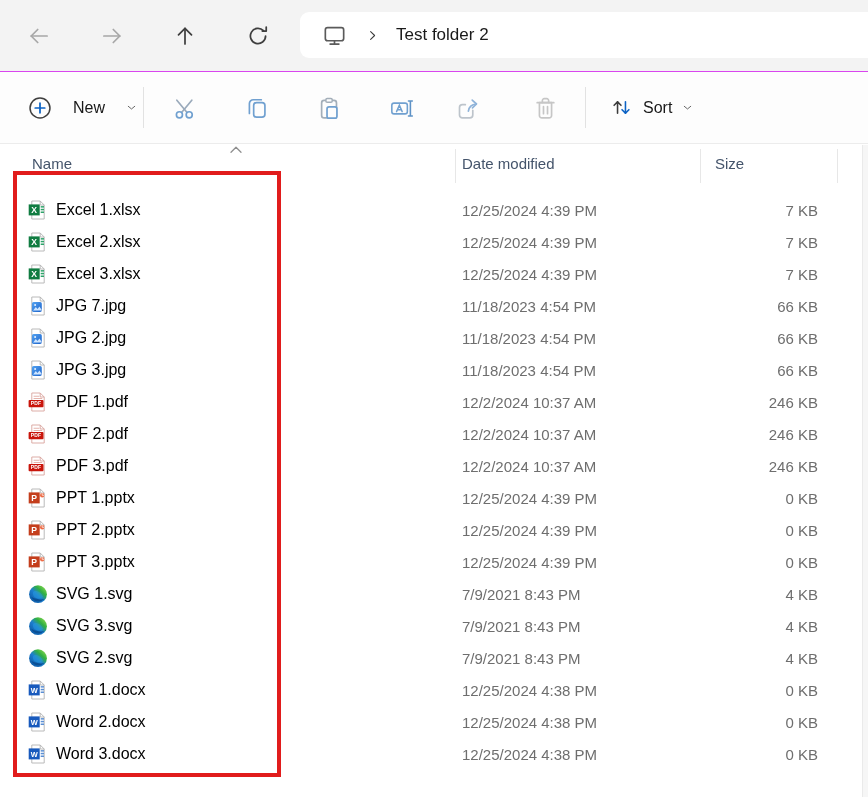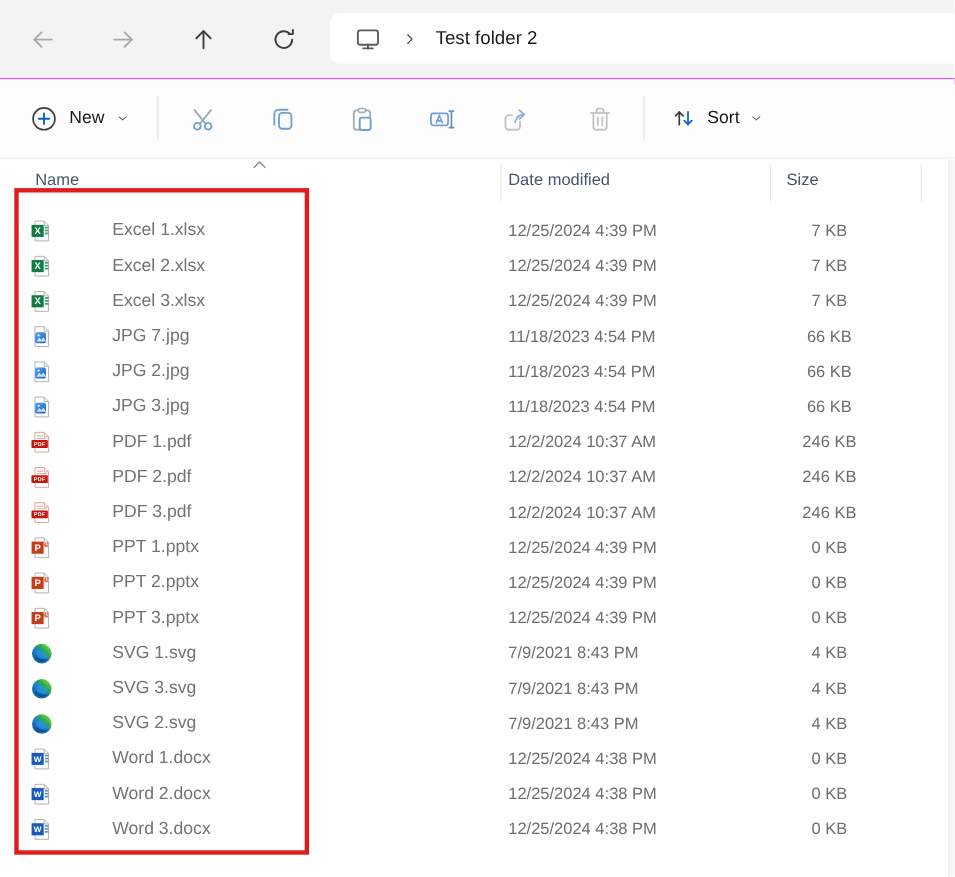--- a/index.html
+++ b/index.html
@@ -11,44 +11,44 @@
   .navbar{position:absolute;top:0;left:0;right:0;height:71px;background:#f3f3f3;border-bottom:6px solid #d946ef;}
   .navbtn{position:absolute;top:18px;width:36px;height:36px;border:none;background:transparent;padding:0;
     display:flex;align-items:center;justify-content:center;cursor:pointer;border-radius:5px;}
   .addressbar{position:absolute;left:300px;top:12px;height:46px;right:-10px;background:#fff;border-radius:9px;
     display:flex;align-items:center;padding-left:22px;cursor:text;}
   .crumb-icon{display:flex;align-items:center;}
   .crumb-sep{display:flex;align-items:center;margin:0 16px 0 18px;}
   .crumb-label{font-size:17px;color:#1a1a1a;}
   
   .toolbar{position:absolute;top:72px;left:0;right:0;height:71px;background:#fdfdfd;border-bottom:1px solid #ececec;}
-  .newbtn{position:absolute;left:18px;top:14px;height:43px;display:flex;align-items:center;gap:10px;
+  .newbtn{position:absolute;left:18px;top:14px;height:43px;display:flex;align-items:center;gap:20px;
     background:none;border:none;padding:0 9px;cursor:pointer;border-radius:5px;font-family:inherit;}
   .btn-lbl{font-size:16px;color:#191919;}
   .vsep{position:absolute;top:15px;width:1px;height:41px;background:#e2e2e2;}
   .toolicon{position:absolute;top:21px;width:30px;height:30px;background:none;border:none;padding:0;
     display:flex;align-items:center;justify-content:center;cursor:pointer;border-radius:5px;}
   .ddbtn{position:absolute;top:14px;height:43px;display:flex;align-items:center;gap:9px;
     background:none;border:none;padding:0 7px;cursor:pointer;border-radius:5px;font-family:inherit;}
   
   .header-row{position:absolute;top:145px;left:0;right:0;height:44px;}
   .sortcaret{position:absolute;left:229px;top:0;}
   .col{position:absolute;top:10px;font-size:15px;color:var(--header-text,#44546b);cursor:pointer;white-space:nowrap;}
   .col.c-name{left:32px;}
   .col.c-date{left:462px;}
   .col.c-size{left:715px;}
   .colsep{position:absolute;top:4px;width:1px;height:34px;background:#e7e7e7;}
   
   .list{position:absolute;top:194px;left:0;right:6px;}
   .row{position:relative;height:32px;cursor:default;}
   .ficon{position:absolute;left:28px;top:6px;width:20px;height:20px;}
-  .fname{position:absolute;left:56px;top:50%;transform:translateY(-50%);font-size:16px;color:#737373;white-space:nowrap;margin-left:46px;}
+  .fname{position:absolute;left:56px;top:50%;transform:translateY(-50%);font-size:16px;color:#000000;white-space:nowrap;}
   .fdate{position:absolute;left:462px;top:50%;transform:translateY(-50%);font-size:15px;color:var(--muted-text,#6e6e6e);white-space:nowrap;}
   .fsize{position:absolute;left:690px;width:128px;top:50%;transform:translateY(-50%);font-size:15px;
-    color:var(--muted-text,#6e6e6e);text-align:center;}
+    color:var(--muted-text,#6e6e6e);text-align:right;}
   
   .annotation{position:absolute;left:13px;top:171px;width:268px;height:606px;box-sizing:border-box;
     border:4px solid var(--annotation-red,#e11c1c);pointer-events:none;z-index:6;}
   .scroll-strip{position:absolute;top:145px;right:0;bottom:0;width:5px;background:#f6f6f6;border-left:1px solid #eaeaea;}
   svg{display:block;}
 </style>
 </head>
 <body>
 
 <div class="window">

